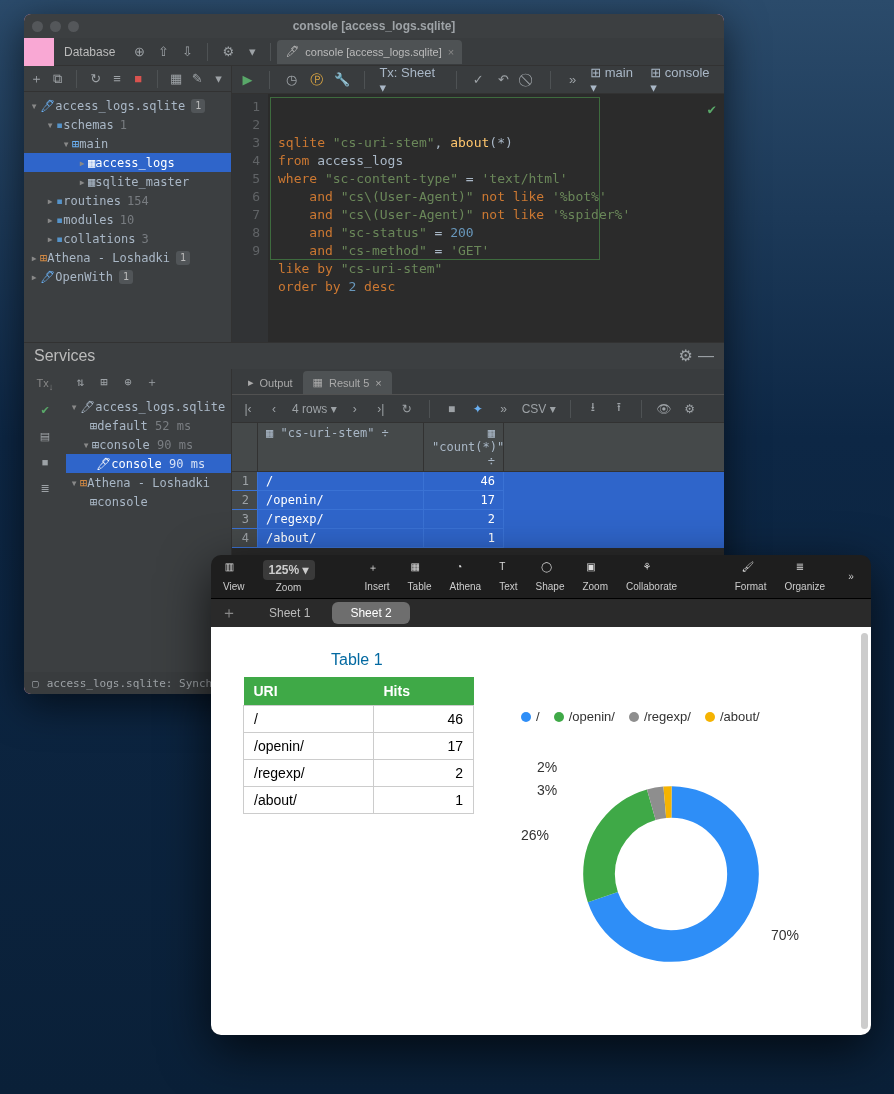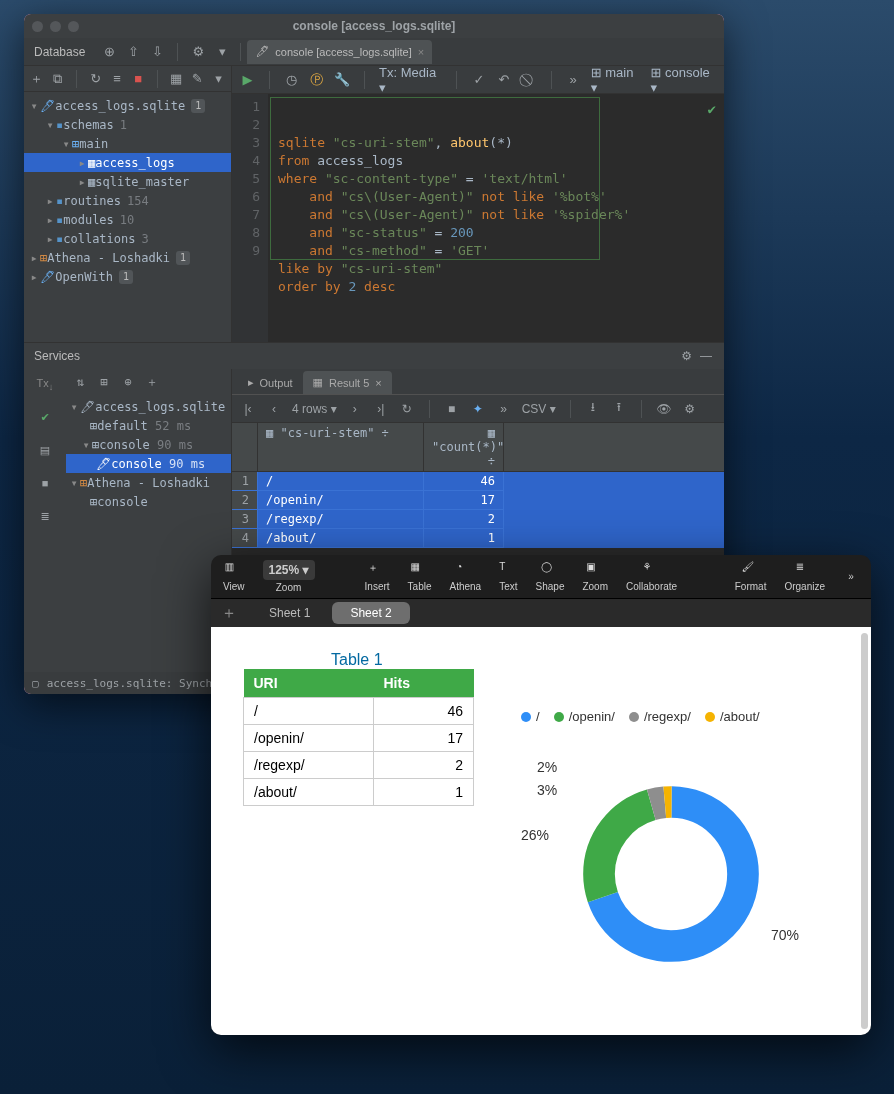--- a/index.html
+++ b/index.html
@@ -13,21 +13,21 @@
   .dg-window { position:absolute; left:24px; top:14px; width:700px; height:680px;
     background:#f9a8d4; border-radius:7px; box-shadow:0 10px 40px rgba(0,0,0,.6);
     display:flex; flex-direction:column; color:#a9b7c6; overflow:hidden;}
   .titlebar { height:24px; background:#3c3f41; display:flex; align-items:center;
     padding:0 8px; position:relative;}
   .traffic { display:flex; gap:7px; }
   .dot { width:11px; height:11px; border-radius:50%; background:#54575a;}
   .title { position:absolute; left:0; right:0; text-align:center; color:#9ea3a7;
     font-size:12px; font-weight:600;}
   .toolbar-row { height:28px; background:#393c3e; display:flex; align-items:center;
-    border-bottom:1px solid #323232;}
+    border-bottom:1px solid #323232;margin-left:30px;}
   .panel-label { padding:0 10px; color:#bbb; font-size:12px;}
   .db-toolbar { display:flex; gap:8px; padding:0 6px; align-items:center;}
   .sep { width:1px; height:18px; background:#4e5254; margin:0 4px;}
   .ic { width:16px; height:16px; display:inline-flex; align-items:center;
     justify-content:center; color:#9da2a6; cursor:pointer;}
   .main-split { flex:1; display:flex; min-height:0;}
   .sidebar { width:208px; background:#3c3f41; border-right:1px solid #323232;
     display:flex; flex-direction:column;}
   .side-tools { height:26px; display:flex; align-items:center; gap:8px;
     padding:0 6px; border-bottom:1px solid #323232;}
@@ -57,24 +57,24 @@
   .kw { color:#cc7832;}
   .str { color:#6a8759;}
   .func { color:#ffc66d;}
   .num { color:#6897bb;}
   .code-border { position:absolute; border:1px solid #3e6b3e; pointer-events:none;}
   .check { position:absolute; right:8px; top:6px; color:#59a869; font-size:14px;}
   
   .svc-panel { height:330px; border-top:1px solid #323232; display:flex;
     flex-direction:column; background:#3c3f41;}
   .svc-header { height:26px; display:flex; align-items:center;
-    justify-content:space-between; padding:0 10px; color:#bbb; font-size:12px;}
+    justify-content:space-between; padding:0 10px; color:#bbb; font-size:16px;}
   .svc-body { flex:1; display:flex; min-height:0;}
   .svc-left { width:42px; background:#3c3f41; display:flex; flex-direction:column;
-    align-items:center; gap:17px; padding-top:8px; font-size:11px; color:#888;}
+    align-items:center; gap:10px; padding-top:8px; font-size:11px; color:#888;}
   .svc-tree { width:166px; background:#3c3f41; font-family:ui-monospace,Menlo,monospace;
     font-size:12px; padding-top:28px; border-right:1px solid #323232;}
   .svc-tree .hdr-tools { position:absolute; height:26px; margin-top:-28px;
     display:flex; gap:8px; padding:0 6px; align-items:center;}
   .svc-tree-row { display:flex; align-items:center; height:19px; padding:0 4px;}
   .svc-tree-row.sel { background:#2f65ca; color:#fff;}
   .dim { color:#7a7e82;}
   .svc-main { flex:1; display:flex; flex-direction:column; background:#2b2b2b;}
   .svc-tabs { height:26px; background:#393c3e; display:flex; align-items:flex-end;
     border-bottom:1px solid #515151; padding-left:6px;}
@@ -114,21 +114,21 @@
   .ntool .nic { width:18px; height:18px; color:#ddd;}
   .zoom { background:#3a3a3a; border-radius:4px; padding:3px 6px; font-size:12px;
     font-weight:600;}
   .num-tabstrip { height:28px; background:#2a2a2a; display:flex; align-items:center;
     gap:4px; padding:0 10px;}
   .ntab { padding:4px 18px; color:#bbb; font-size:12px; border-radius:6px;}
   .ntab.act { background:#6e6e6e; color:#fff;}
   .nplus { color:#888; font-size:16px; margin-right:10px;}
   .canvas { flex:1; background:#fff; position:relative; overflow:hidden;}
   .tbl-title { position:absolute; left:120px; top:24px; font-size:16px; color:#0369a1;}
-  .data-table { position:absolute; left:32px; top:42px; border-collapse:collapse;
+  .data-table { position:absolute; left:32px; top:50px; border-collapse:collapse;
     font-size:14px;}
   .data-table th { background:#3fa947; color:#fff; text-align:left;
     padding:6px 10px; font-weight:600;}
   .data-table td { border:1px solid #ccc; padding:5px 10px;}
   .data-table td.r { text-align:right;}
   .legend { position:absolute; left:310px; top:82px; display:flex; gap:14px;
     font-size:13px; color:#333; align-items:center;}
   .lg { display:flex; align-items:center; gap:5px;}
   .sw { width:10px; height:10px; border-radius:50%;}
   .donut { position:absolute; left:365px; top:152px; width:190px; height:190px;}
@@ -244,21 +244,21 @@
     </div>
 
     <div class="editor">
       <div class="ed-tools">
         <span class="ic run">▶</span>
         <div class="sep"></div>
         <span class="ic">◷</span>
         <span class="ic" style="color:#d9a441;">Ⓟ</span>
         <span class="ic">🔧</span>
         <div class="sep"></div>
-        <span><span>Tx: Media</span> ▾</span>
+        <span><span>Tx: Sheet</span> ▾</span>
         <div class="sep"></div>
         <span class="ic">✓</span>
         <span class="ic">↶</span>
         <span class="ic">⃠</span>
         <div class="sep"></div>
         <span class="ic">»</span>
         <span style="margin-left:auto;">⊞ <span>main</span> ▾</span>
         <span>⊞ <span>console</span> ▾</span>
       </div>
       <div class="gutter-code">

